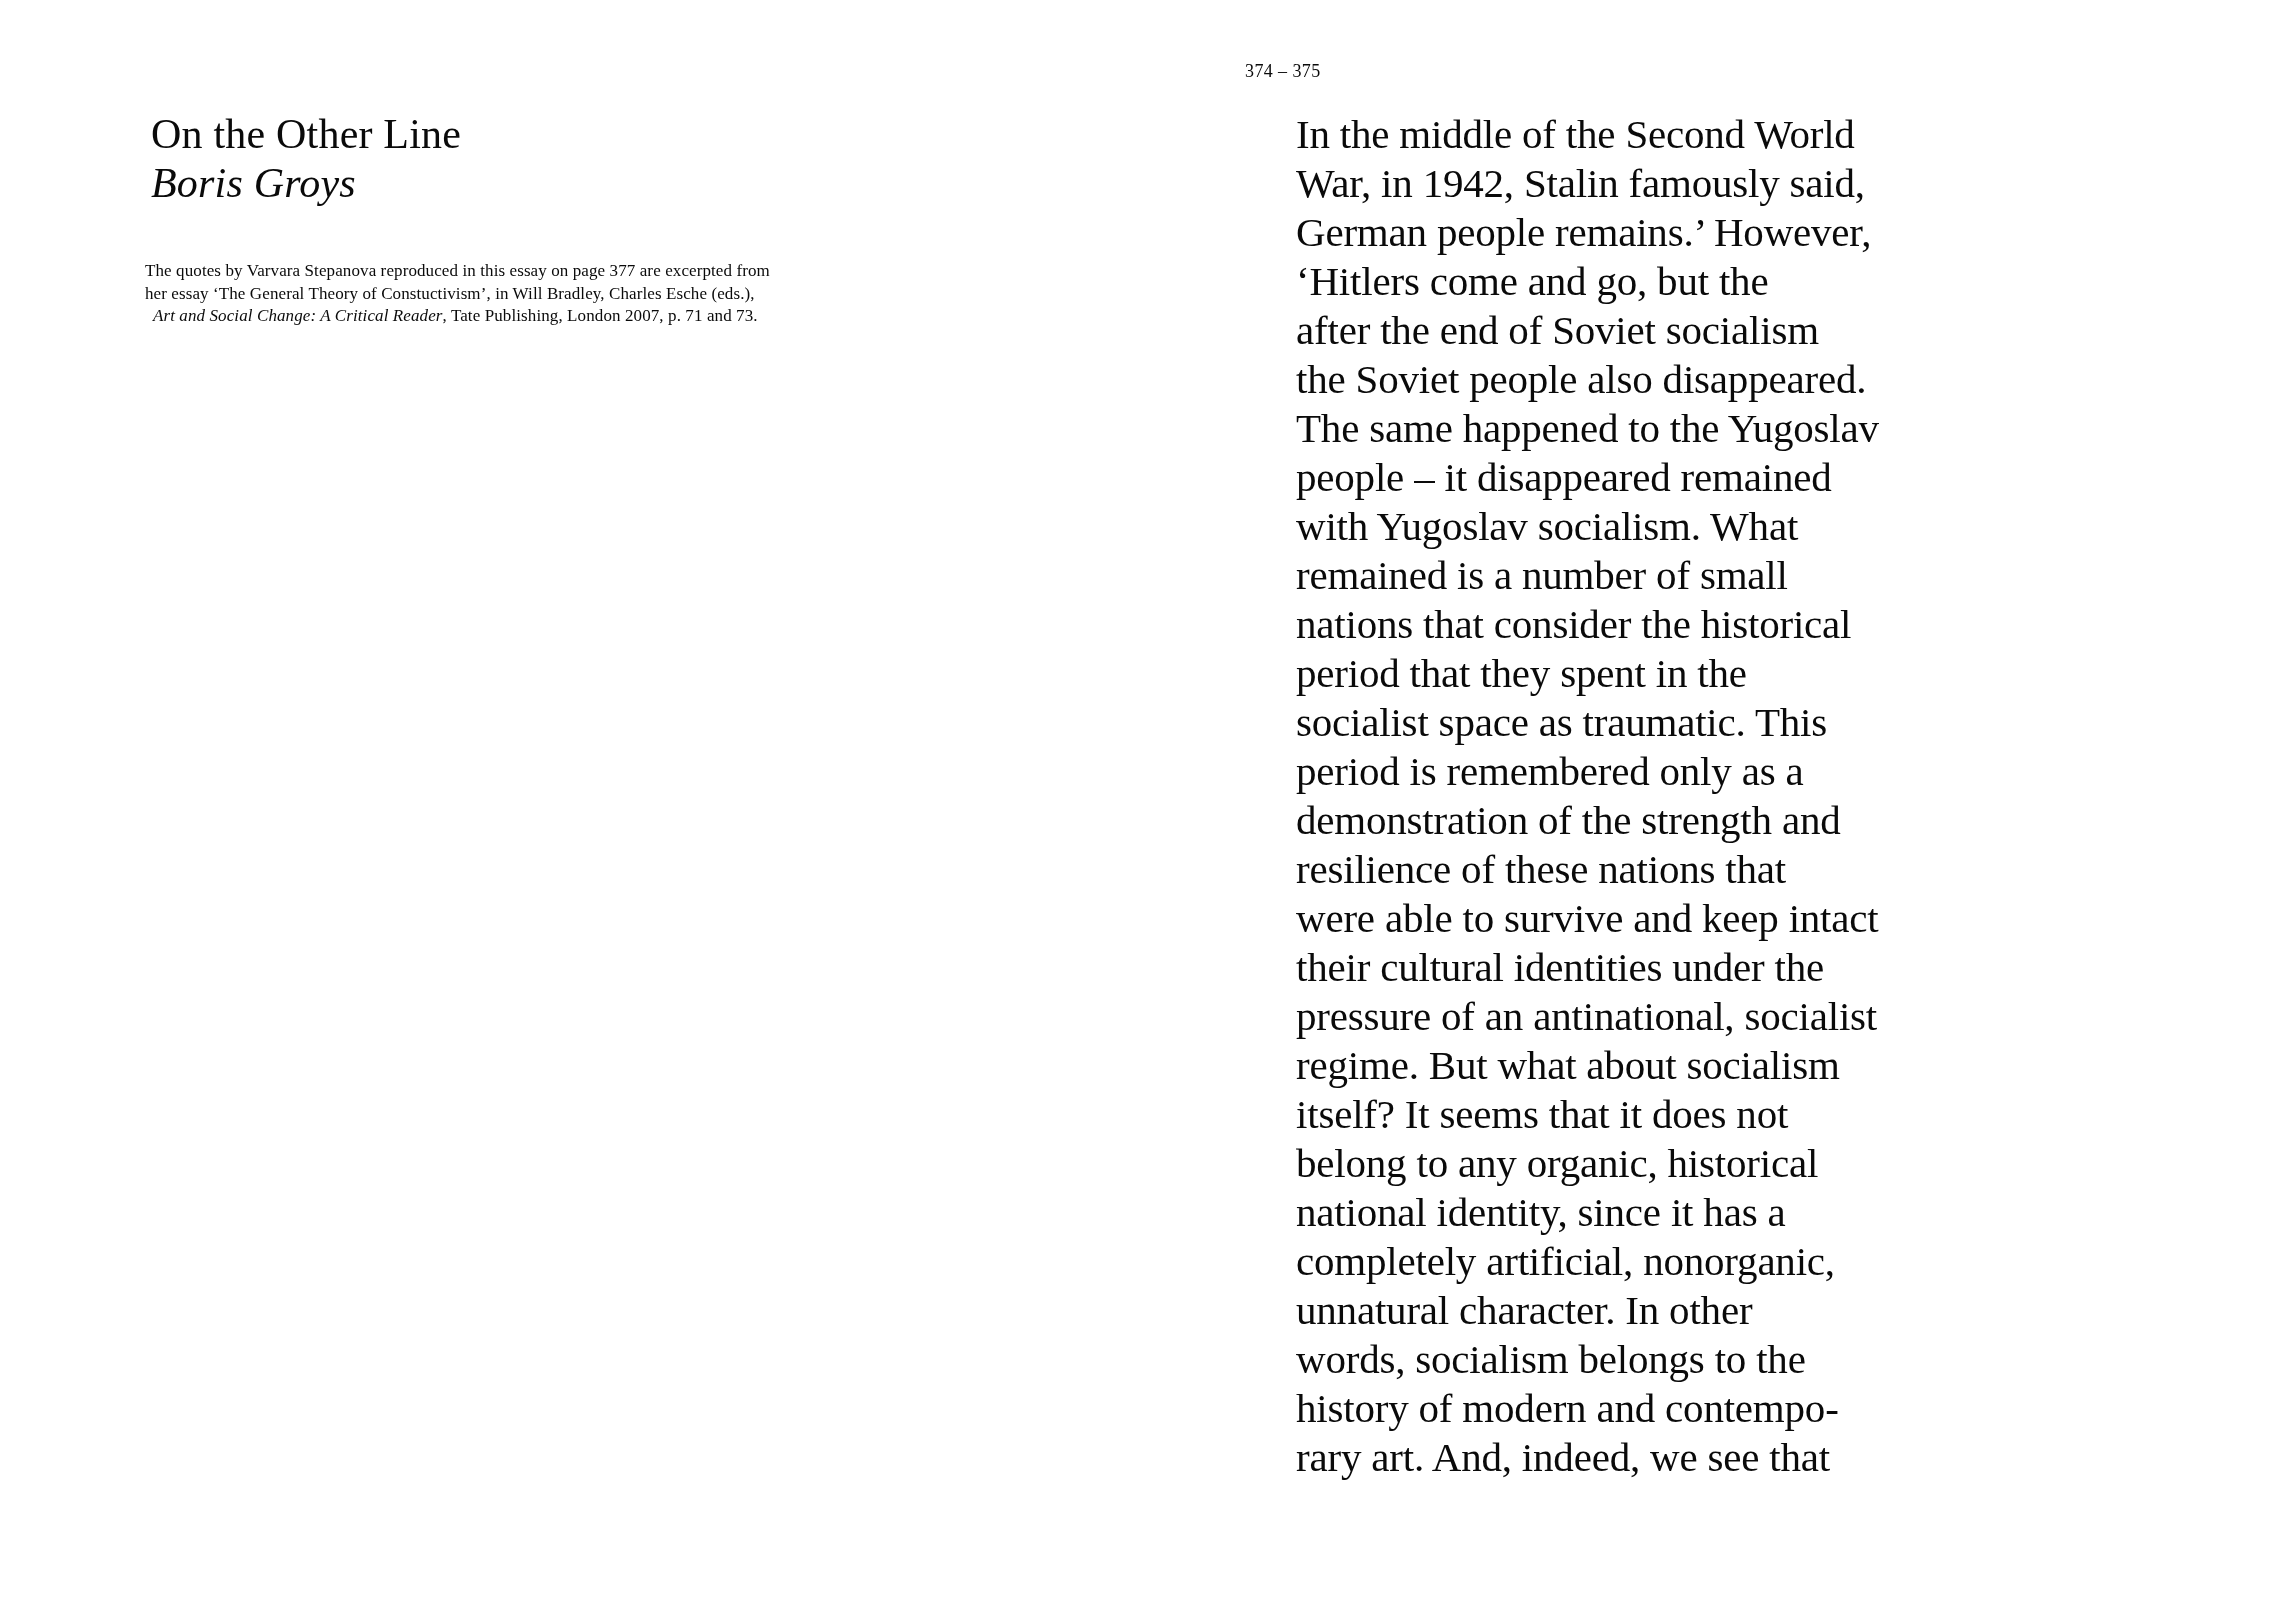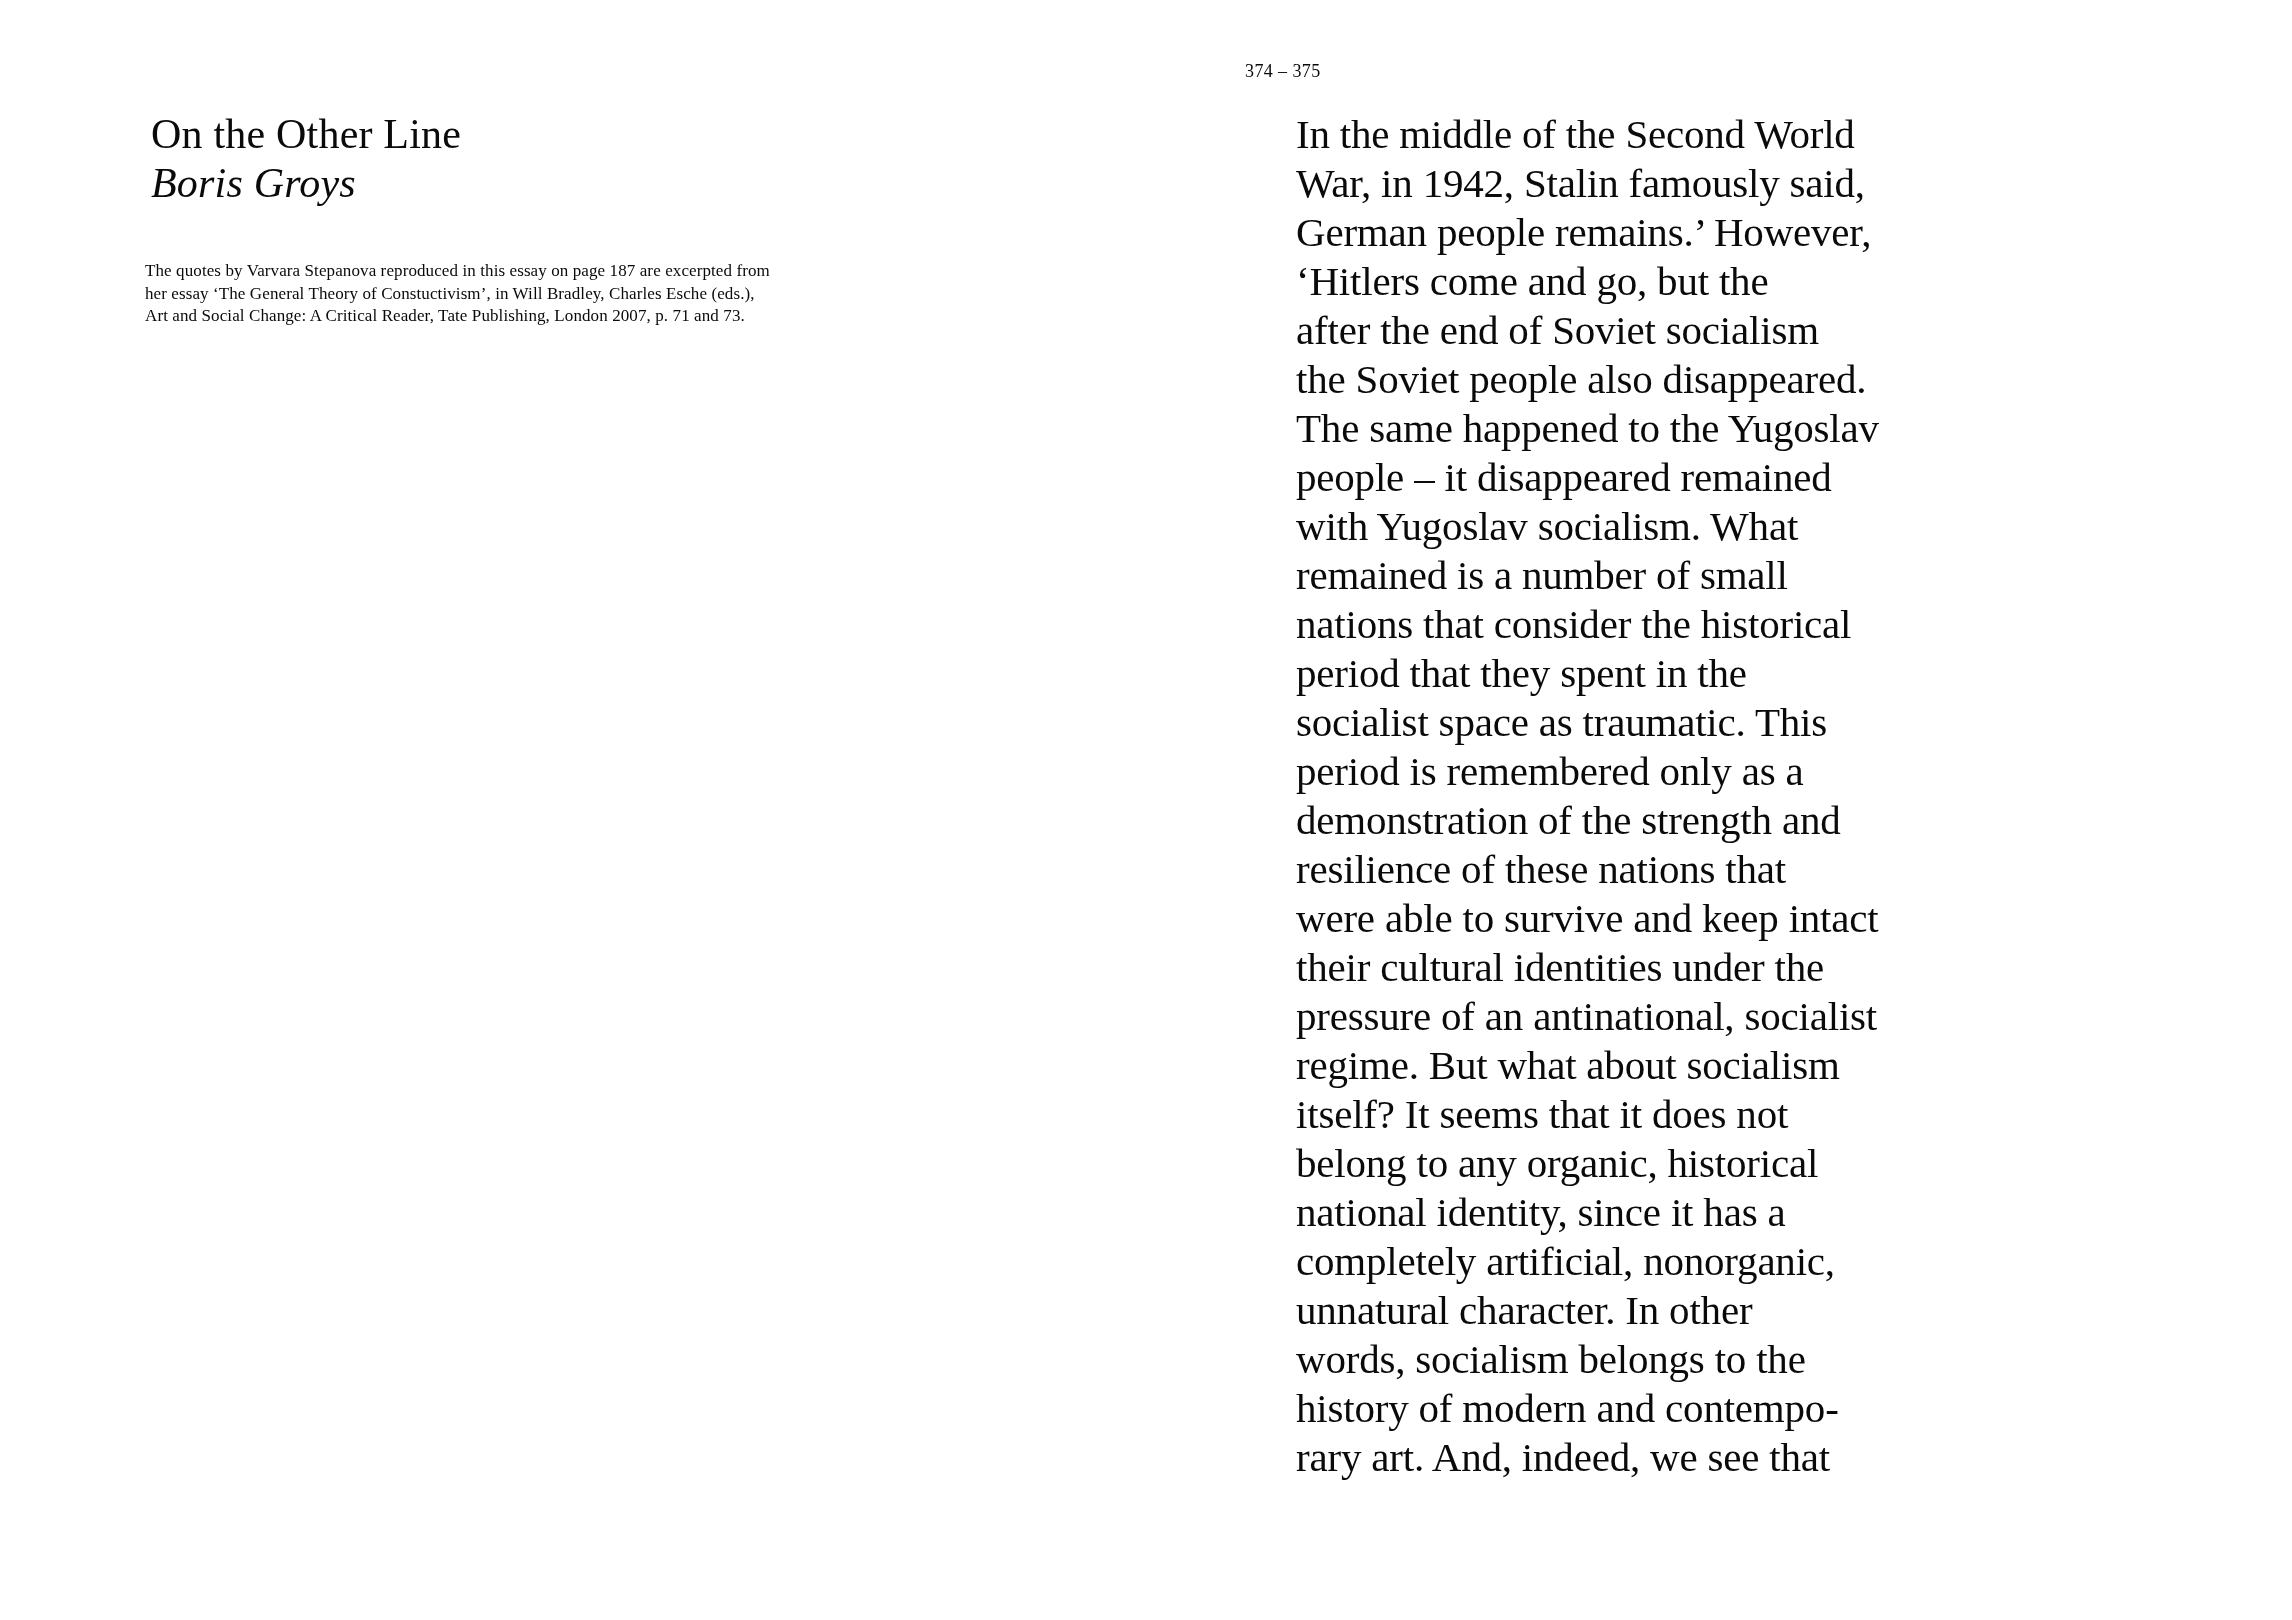--- a/index.html
+++ b/index.html
@@ -68,23 +68,23 @@
 <body>
 
 <div class="spread">
 
   <div class="title-block">
     <div class="essay-title">On the Other Line</div>
     <div class="essay-author">Boris Groys</div>
   </div>
 
   <div class="footnote">
-      <div class="footnote-line"><span>The quotes by Varvara Stepanova reproduced in this essay on page 187 are excerpted from</span></div>
+      <div class="footnote-line"><span>The quotes by Varvara Stepanova reproduced in this essay on page 377 are excerpted from</span></div>
       <div class="footnote-line"><span>her essay ‘The General Theory of Constuctivism’, in Will Bradley, Charles Esche (eds.),</span></div>
-      <div class="footnote-line"><span style="">Art and Social Change: A Critical Reader</span><span>, Tate Publishing, London 2007, p. 71 and 73.</span></div>
+      <div class="footnote-line"><span style="font-style: italic; margin-left: 8px;">Art and Social Change: A Critical Reader</span><span>, Tate Publishing, London 2007, p. 71 and 73.</span></div>
     </div>
 
   <div class="folio">374 – 375</div>
 
   <div class="body-text">
       <div class="body-line">In the middle of the Second World</div>
       <div class="body-line">War, in 1942, Stalin famously said,</div>
       <div class="body-line">German people remains.’ However,</div>
       <div class="body-line">‘Hitlers come and go, but the</div>
       <div class="body-line">after the end of Soviet socialism</div>

